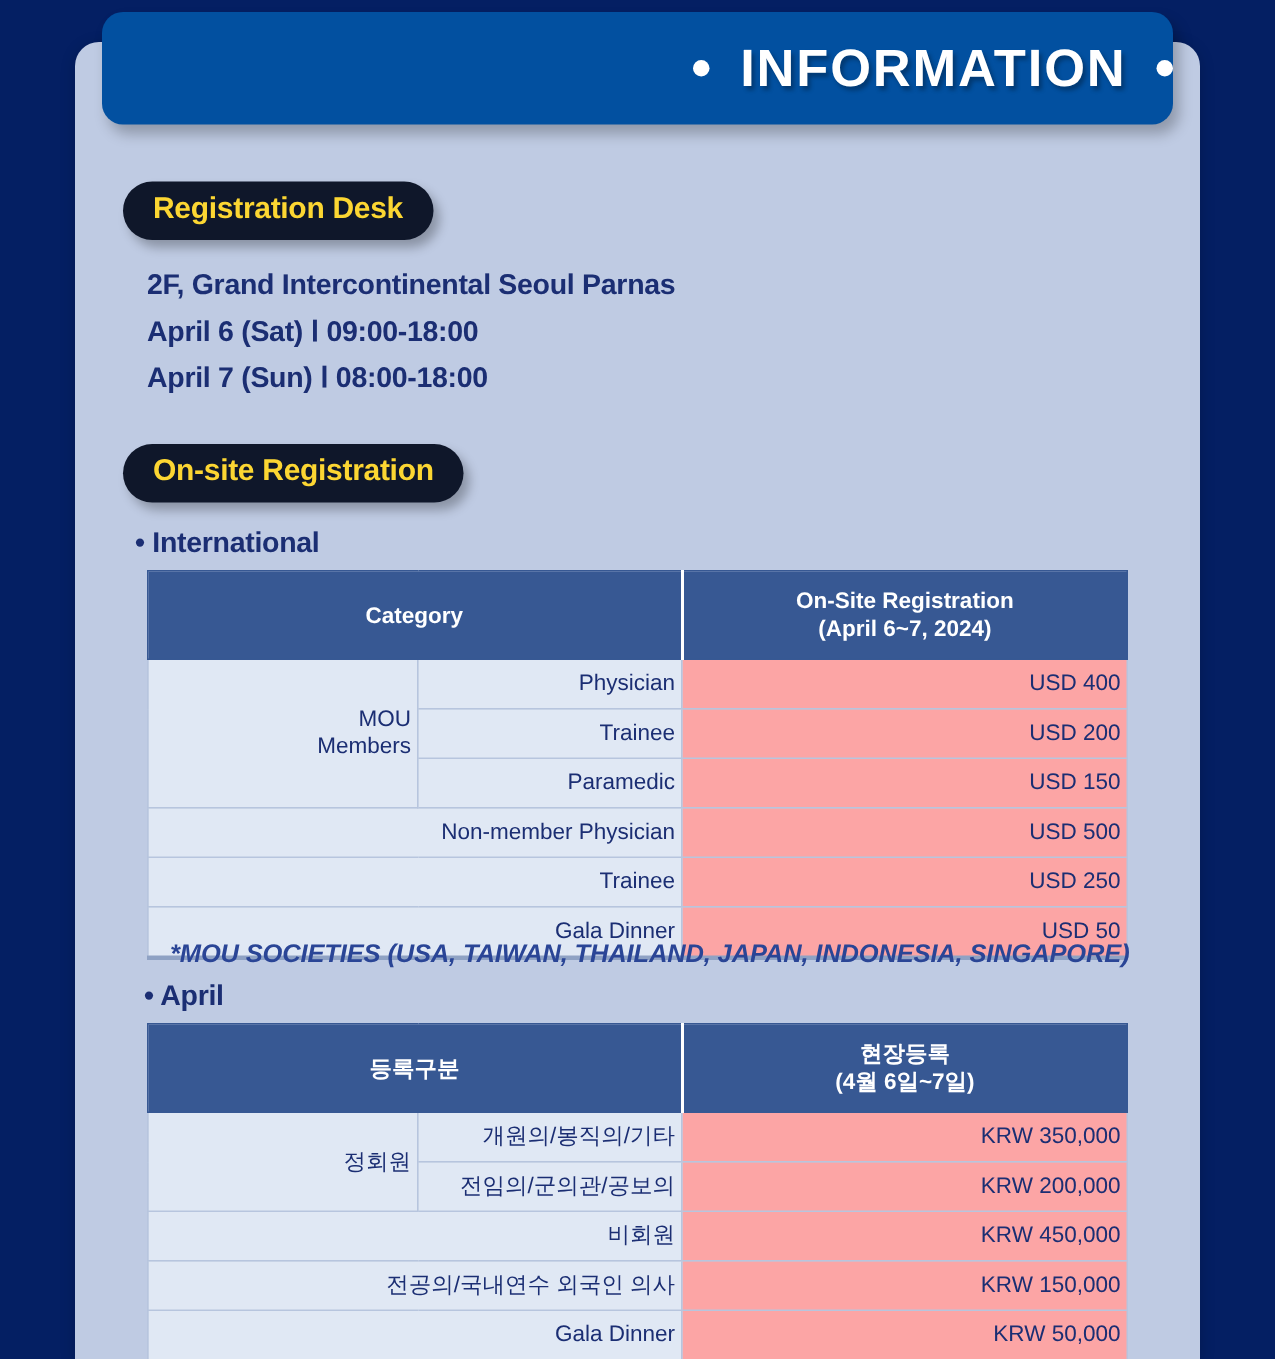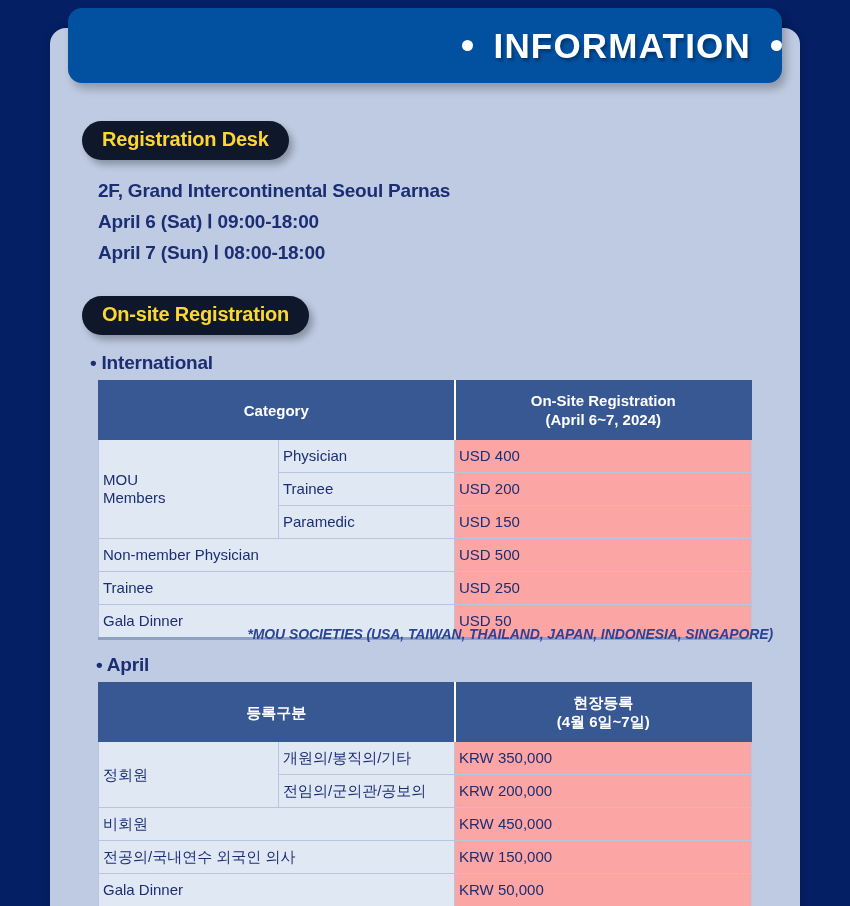--- a/index.html
+++ b/index.html
@@ -137,45 +137,44 @@
     font-size: 15px;
     font-weight: bold;
     padding: 10px 4px;
     line-height: 19px;
     border: 1px solid #375893;
     text-align: center;
   }
   .reg-table th + th { border-left: 2px solid #ffffff; }
 
   .reg-table td {
-    text-align: left;
+    text-align: right;
     padding: 7px 4px;
     border: 1px solid #b7c5de;
     line-height: 18px;
   }
   .cell-cat { background: #e0e8f4; }
   .cell-price { background: #fca5a5; }
 
   .col-cat1 { width: 180px; }
   .col-cat2 { width: 176px; }
   .col-price { width: 297px; }
 
   #mou-note {
     position: absolute;
     left: 0;
     top: 598px;
     width: 703px;
     text-align: right;
     color: #2a4596;
-    font-size: 14px;
+    font-size: 17px;
     font-style: italic;
     font-weight: bold;
     letter-spacing: -0.1px;
     white-space: nowrap;
-    margin-left: 20px;
   }
 </style>
 </head>
 <body>
 
 <div id="page">
 
   <div id="card"></div>
 
   <div id="banner">

